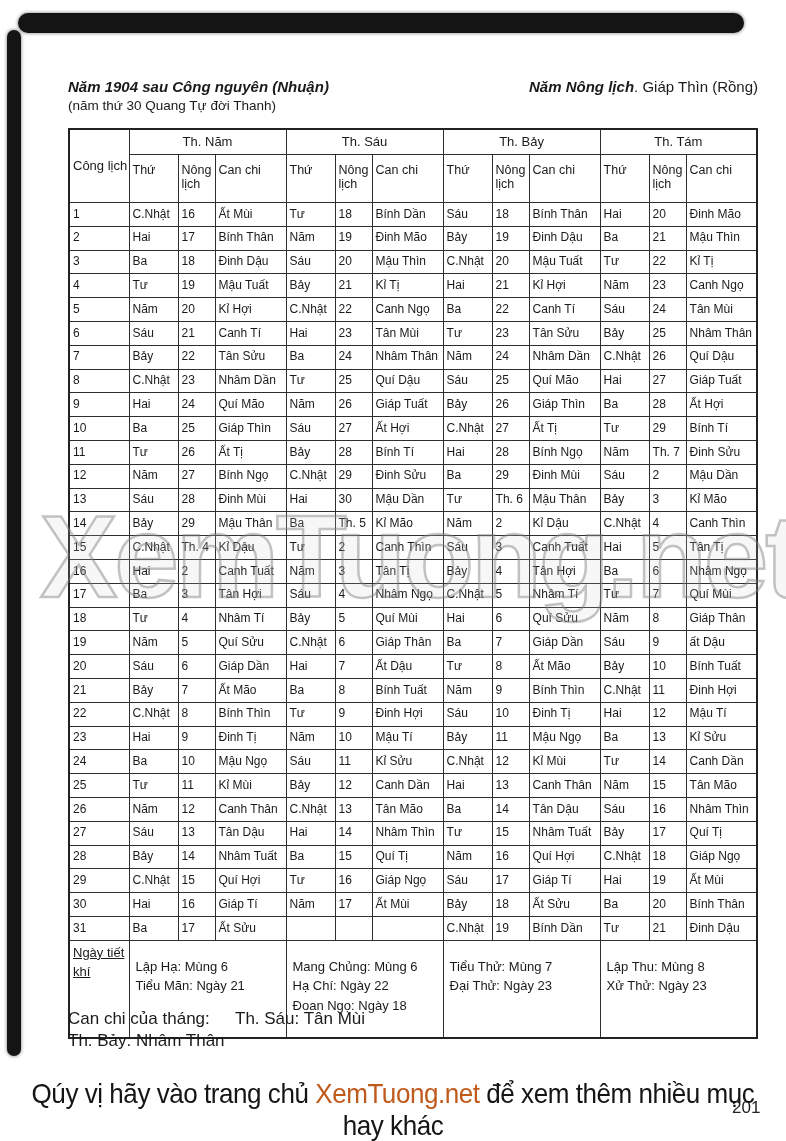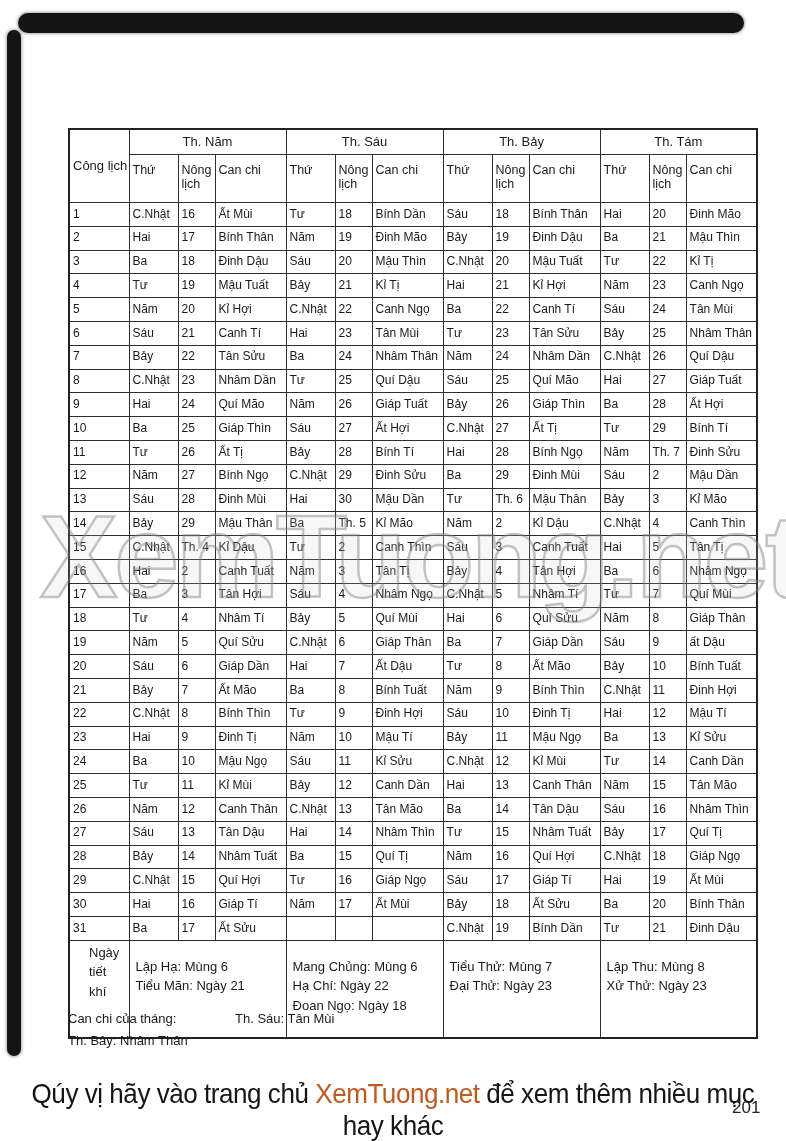--- a/index.html
+++ b/index.html
@@ -29,26 +29,26 @@
   }
   table.cal { border:2px solid #222; }
   tr.month-row th { text-align:center; height:22px; font-size:13px; white-space:nowrap; }
   tr.sub-row th { vertical-align:top; height:38px; padding-top:8px; font-size:12.5px; white-space:normal; }
   th.corner { vertical-align:middle; white-space:normal; font-size:12.5px; }
   tbody tr { height:23.8px; }
   tr.tietkhi-row td, tr.tietkhi-row th {
     vertical-align:top; height:64px; font-size:13px; line-height:1.5;
     padding:16px 6px; white-space:normal;
   }
-  tr.tietkhi-row th { padding:2px 19px; }
+  tr.tietkhi-row th { padding:2px 3px;text-decoration:underline; }
 
   .canchi-grid {
     position:absolute; left:68px; top:1008px; width:690px;
     display:grid; grid-template-columns:167px 168px 1fr;
-    font-size:13px; line-height:22px;
+    font-size:17px; line-height:22px;
   }
 
   .watermark {
     position:absolute; left:40px; top:490px; z-index:5;
     font-size:116px; font-weight:bold; letter-spacing:-3px; white-space:nowrap;
     color:rgba(205,205,205,0.16);
     -webkit-text-stroke:2.5px rgba(125,125,125,0.45);
     pointer-events:none;
   }
 
@@ -61,20 +61,27 @@
   .pageno { position:absolute; left:708px; top:1098px; font-size:17px; color:#222; z-index:2;margin-left:24px; }
 </style>
 </head>
 <body>
 
 <div class="page">
 
   <div class="scan-bar scan-bar-top"></div>
   <div class="scan-bar scan-bar-left"></div>
 
+  <div class="header">
+    <div class="title-row">
+      <span class="t-bi">Năm 1904 sau Công nguyên (Nhuận)</span>
+      <span><span class="t-bi">Năm Nông lịch</span><span>. Giáp Thìn (Rồng)</span></span>
+    </div>
+    <div class="subtitle">(năm thứ 30 Quang Tự đời Thanh)</div>
+  </div>
 
   <table class="cal">
     <colgroup>
       <col style="width:60px">
       <col style="width:49px">
         <col style="width:37px">
         <col style="width:71px">
       <col style="width:49px">
         <col style="width:37px">
         <col style="width:71px">

